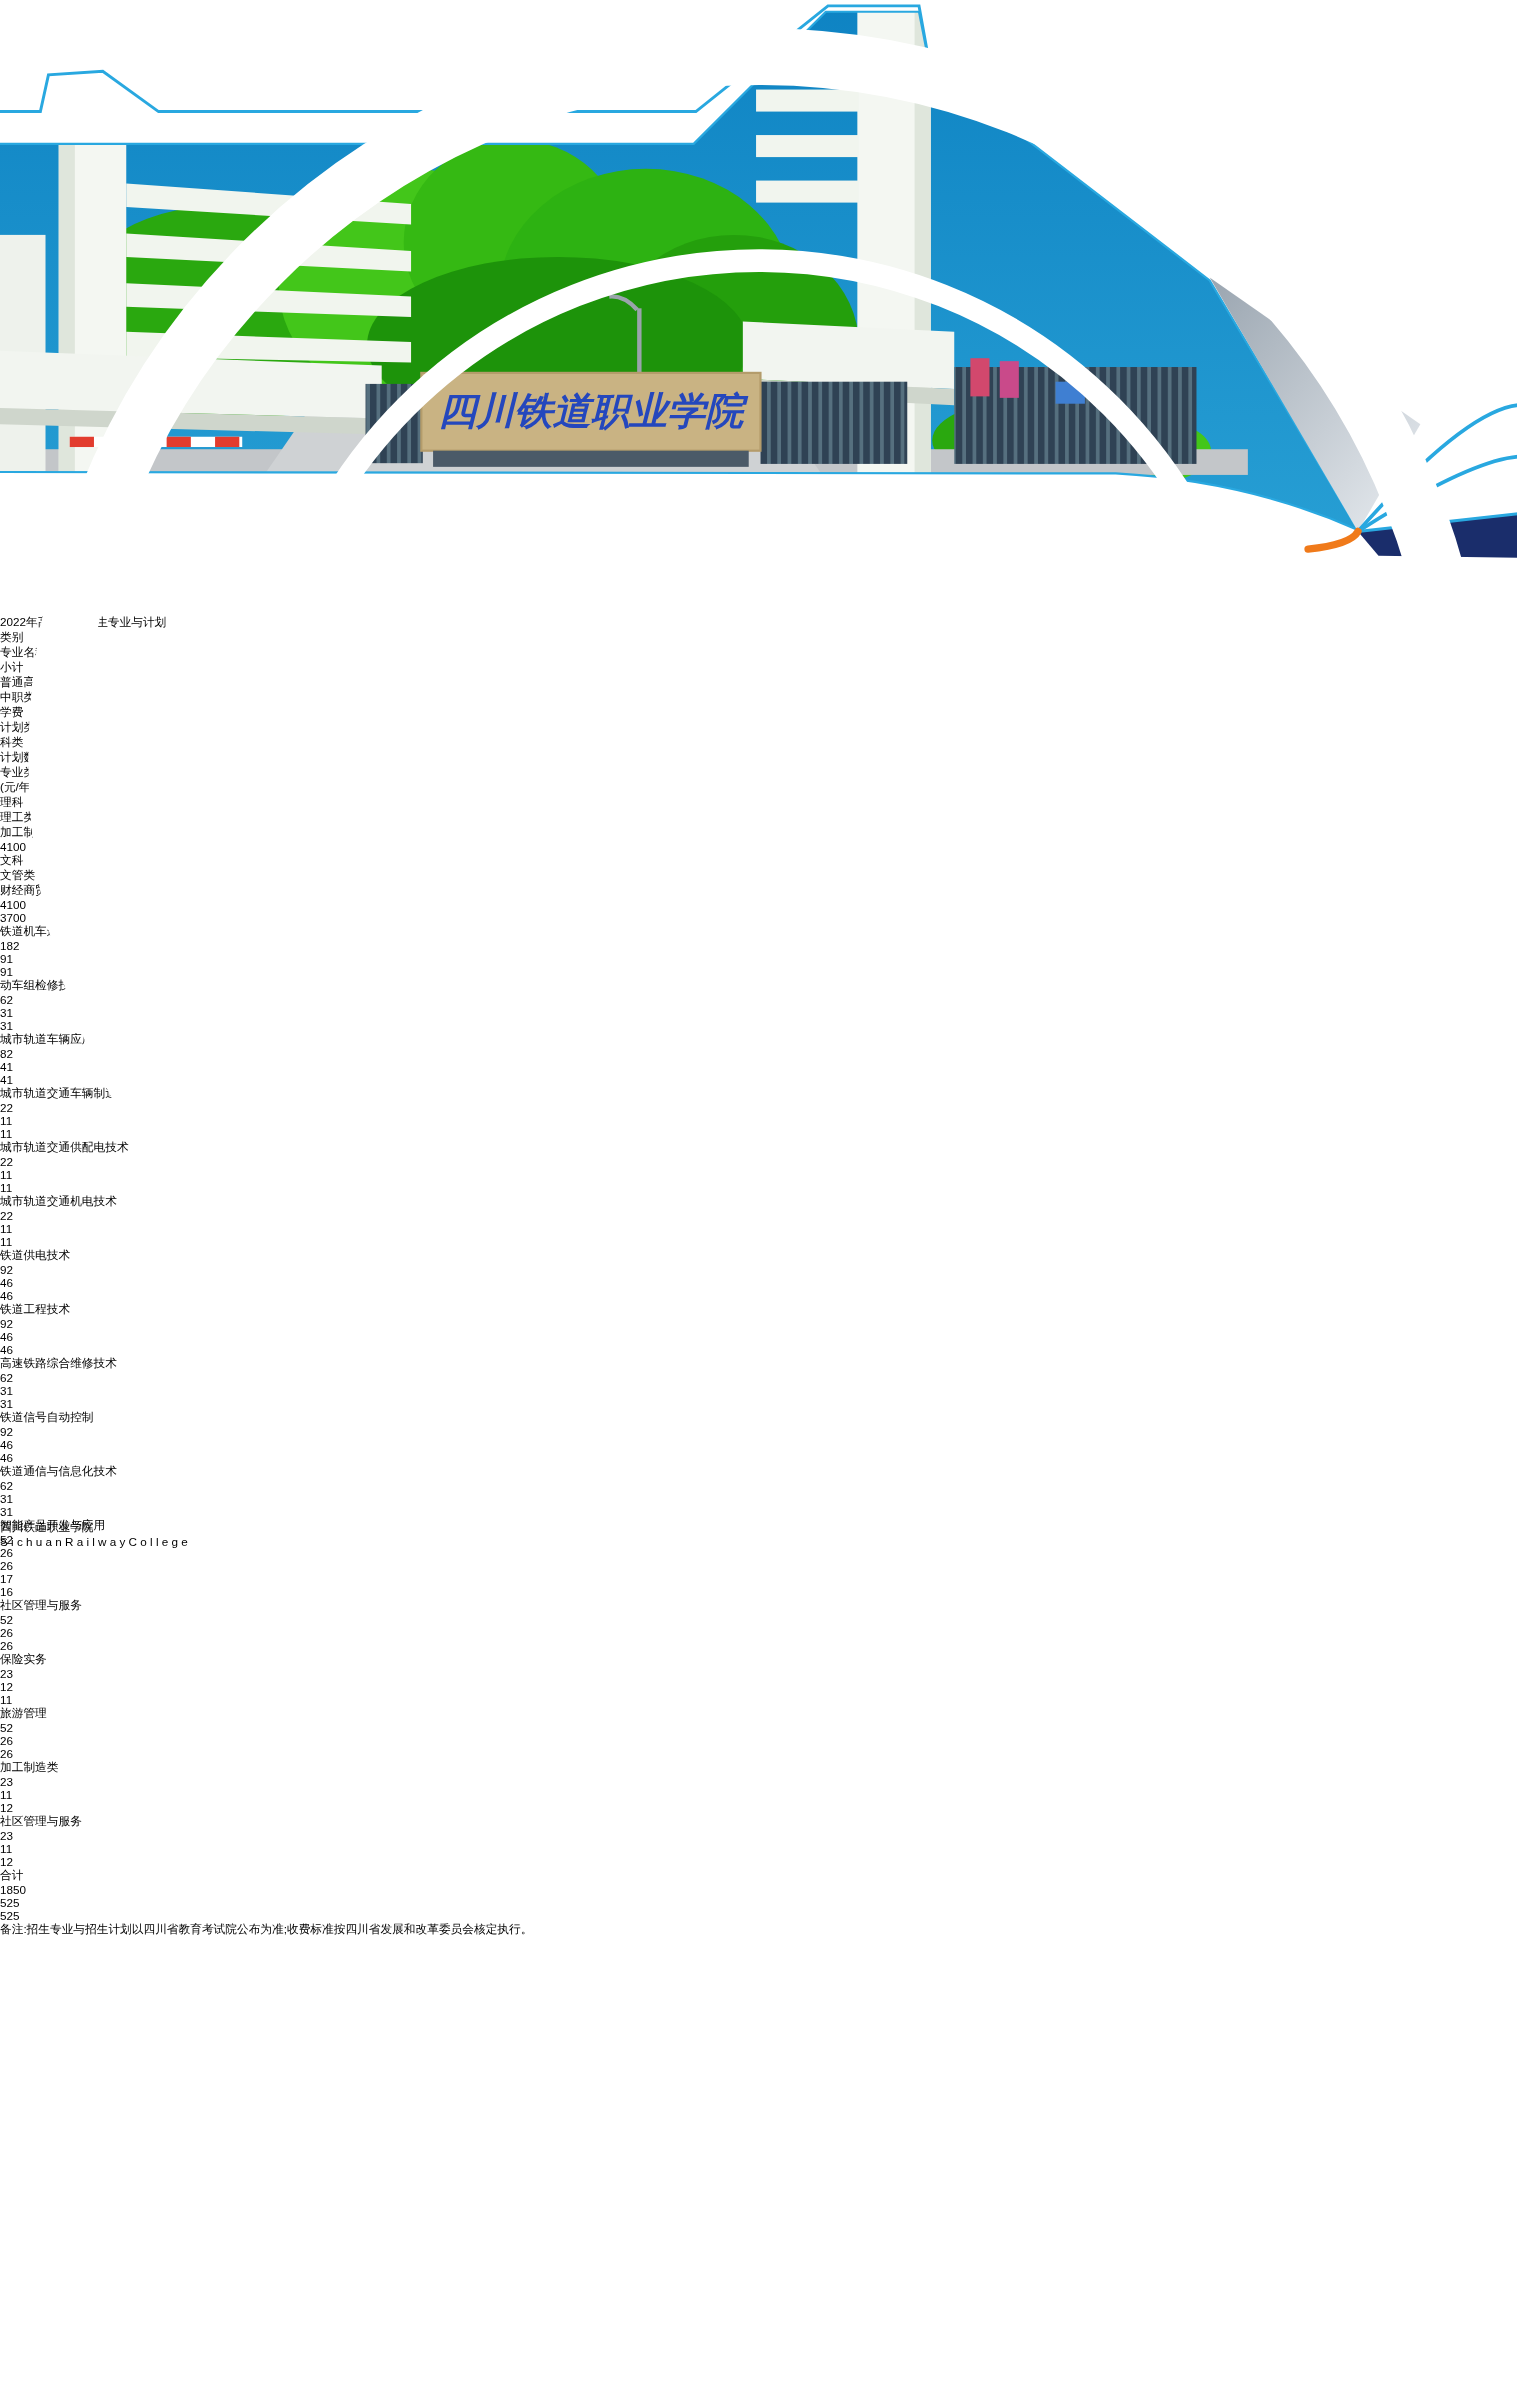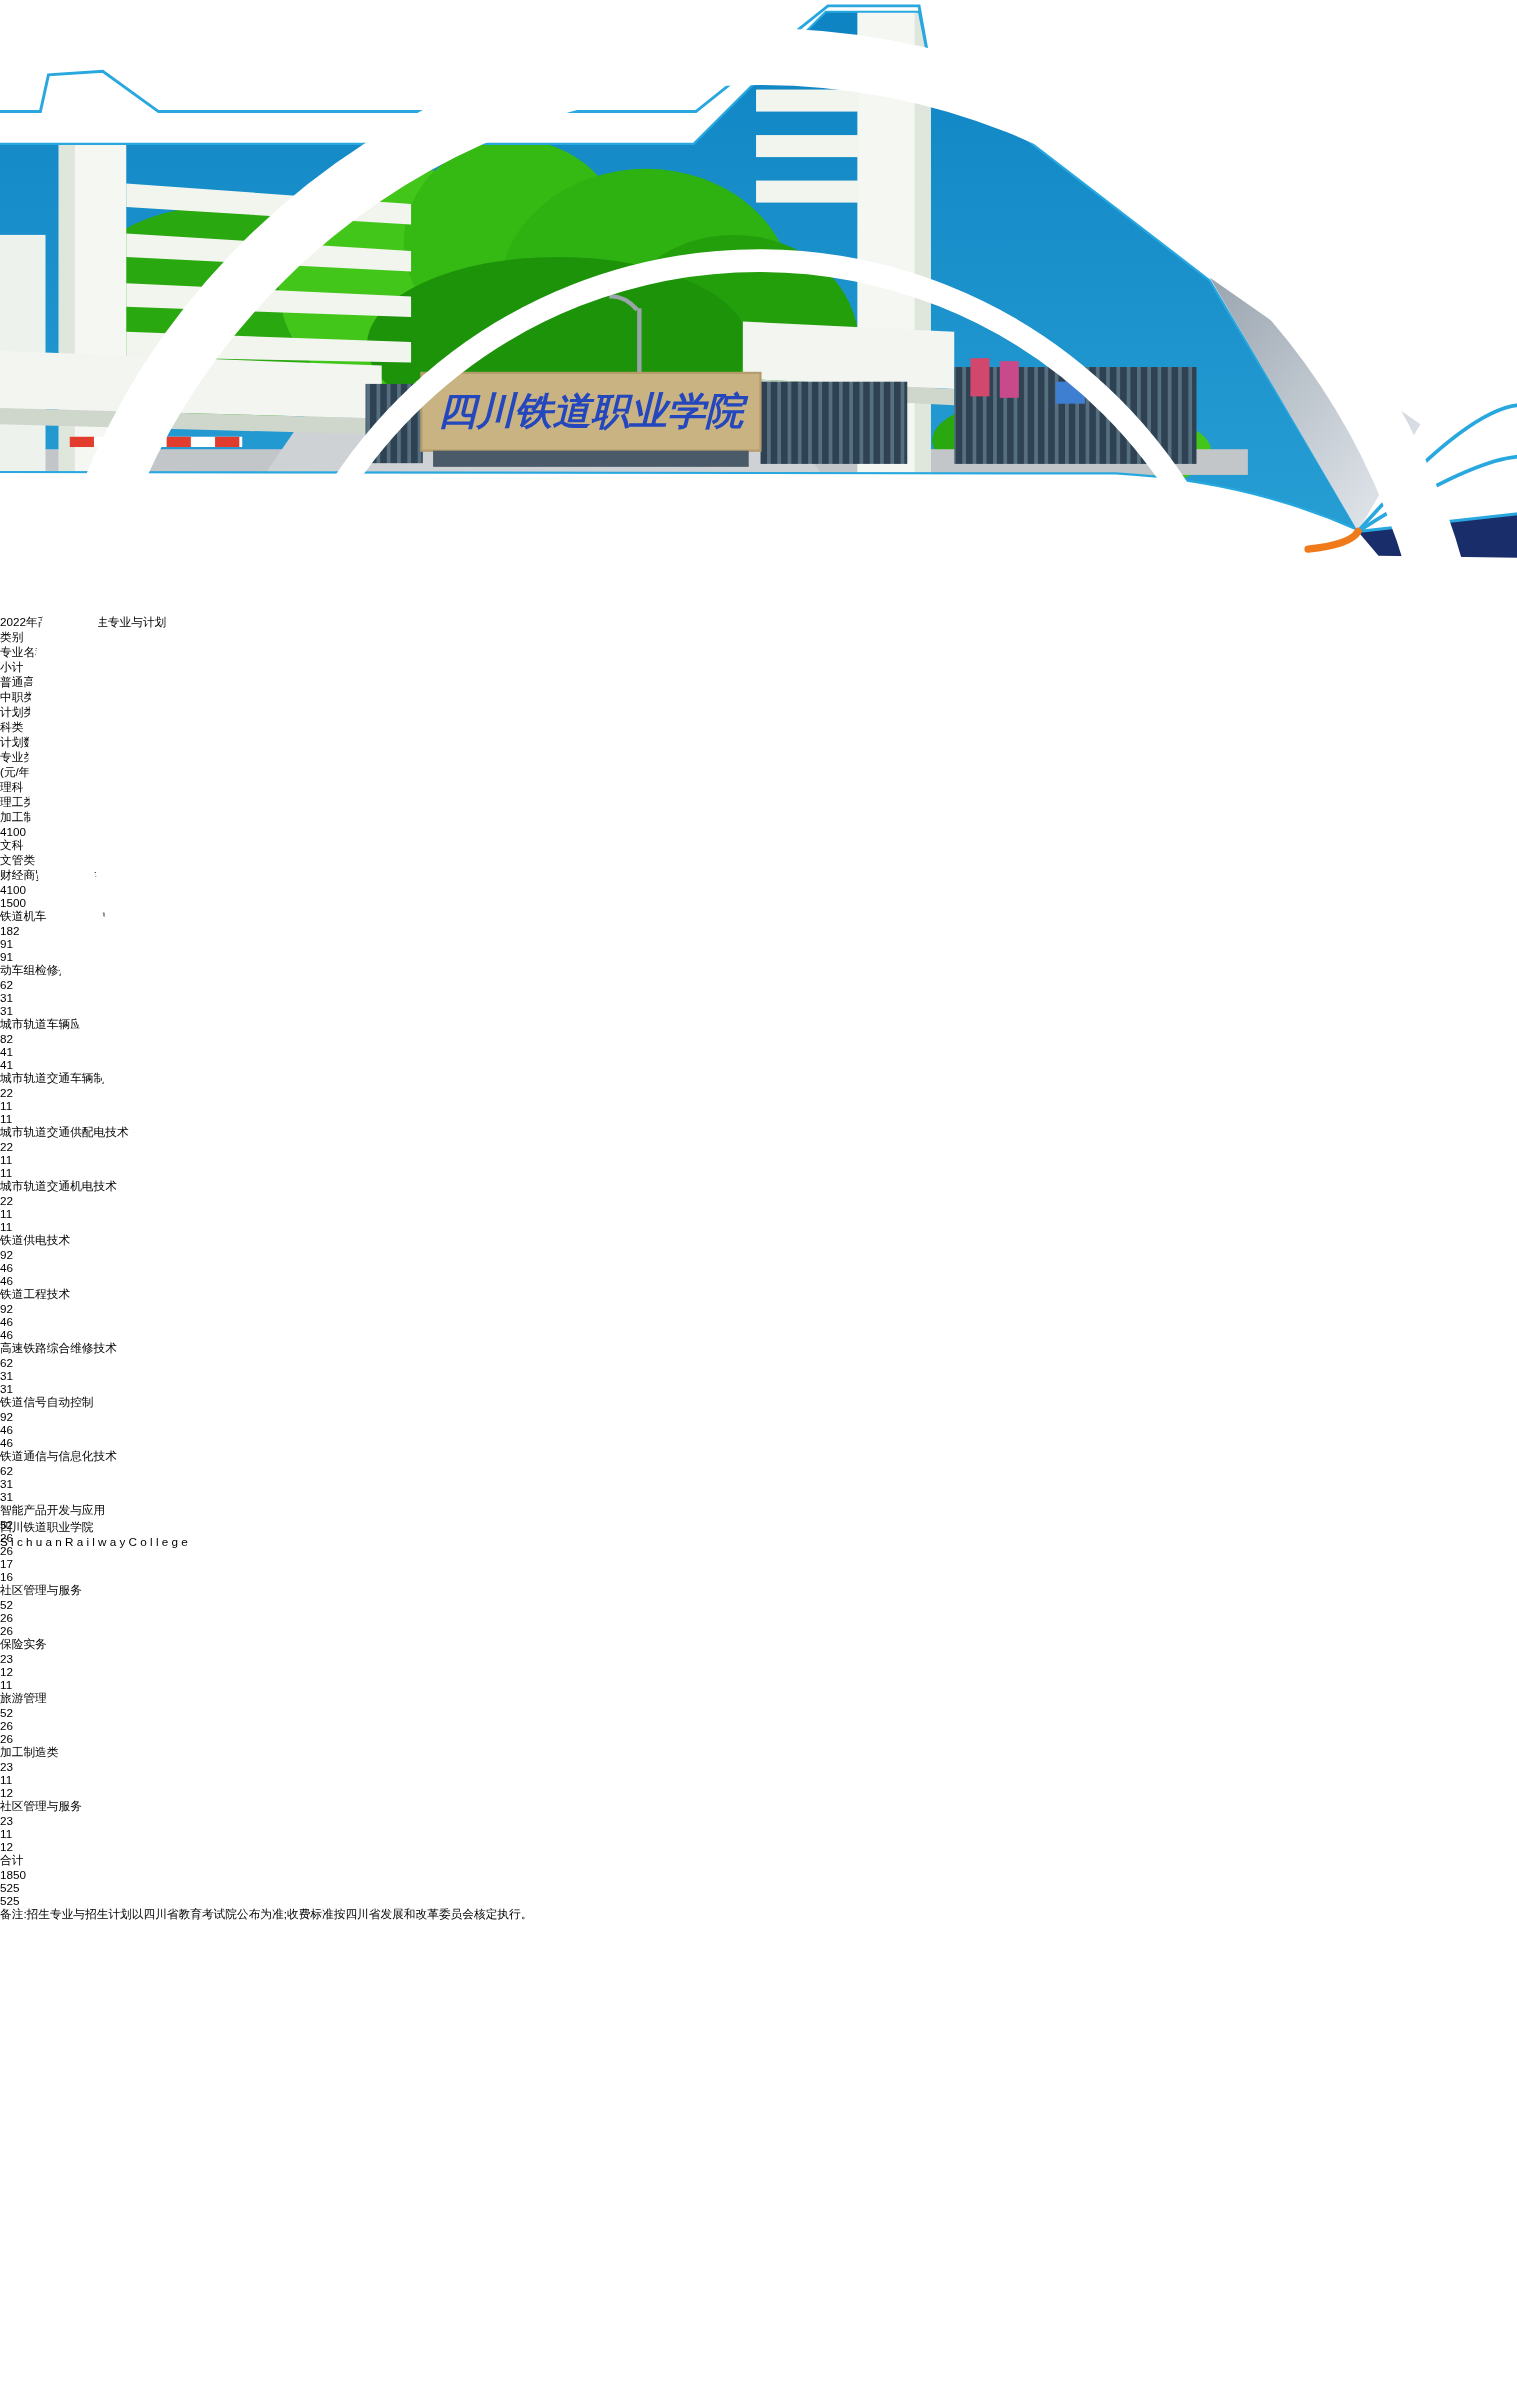--- a/index.html
+++ b/index.html
@@ -184,39 +184,40 @@
 <div class="title">2022年高职单招招生专业与计划</div>
 
 
 <div class="tbl">
 
   <div class="hd" style="grid-column:1;grid-row:1/span 2">类别</div>
   <div class="hd" style="grid-column:2;grid-row:1/span 2">专业名称</div>
   <div class="hd" style="grid-column:3;grid-row:1/span 2">小计</div>
   <div class="hd" style="grid-column:4/span 2;grid-row:1">普通高中毕业</div>
   <div class="hd" style="grid-column:6/span 2;grid-row:1">中职类毕业</div>
+  <div class="hd" style="grid-column:8;grid-row:1">学费</div>
   <div class="hd" style="grid-column:4;grid-row:2">计划类</div>
   <div class="hd" style="grid-column:5;grid-row:2">科类</div>
   <div class="hd" style="grid-column:6;grid-row:2">计划数</div>
   <div class="hd" style="grid-column:7;grid-row:2">专业类别</div>
   <div class="hd" style="grid-column:8;grid-row:2">(元/年)</div>
 
   <div class="m sub" style="grid-column:5;grid-row:3/span 12">理科</div>
   <div class="m cat" style="grid-column:1;grid-row:3/span 12">理工类</div>
   <div class="m sub" style="grid-column:7;grid-row:3/span 12">加工制造类</div>
   <div class="m fee" style="grid-column:8;grid-row:3/span 12">4100</div>
 
   <div class="m sub" style="grid-column:5;grid-row:15/span 6">文科</div>
   <div class="m cat" style="grid-column:1;grid-row:15/span 6">文管类</div>
   <div class="m mcat" style="grid-column:7;grid-row:15/span 6">
     <span>财经商贸类</span>
     <span>旅游类</span>
   </div>
   <div class="m fee" style="grid-column:8;grid-row:15">4100</div>
-  <div class="m fee" style="grid-column:8;grid-row:16/span 5">1500</div>
+  <div class="m fee" style="grid-column:8;grid-row:16/span 5">3700</div>
 
   <div class="w name" style="grid-column:2;grid-row:3">铁道机车运用与维护</div>
   <div class="w num" style="grid-column:3;grid-row:3">182</div>
   <div class="w num" style="grid-column:4;grid-row:3">91</div>
   <div class="w num" style="grid-column:6;grid-row:3">91</div>
 
   <div class="b name" style="grid-column:2;grid-row:4">动车组检修技术</div>
   <div class="b num" style="grid-column:3;grid-row:4">62</div>
   <div class="b num" style="grid-column:4;grid-row:4">31</div>
   <div class="b num" style="grid-column:6;grid-row:4">31</div>

